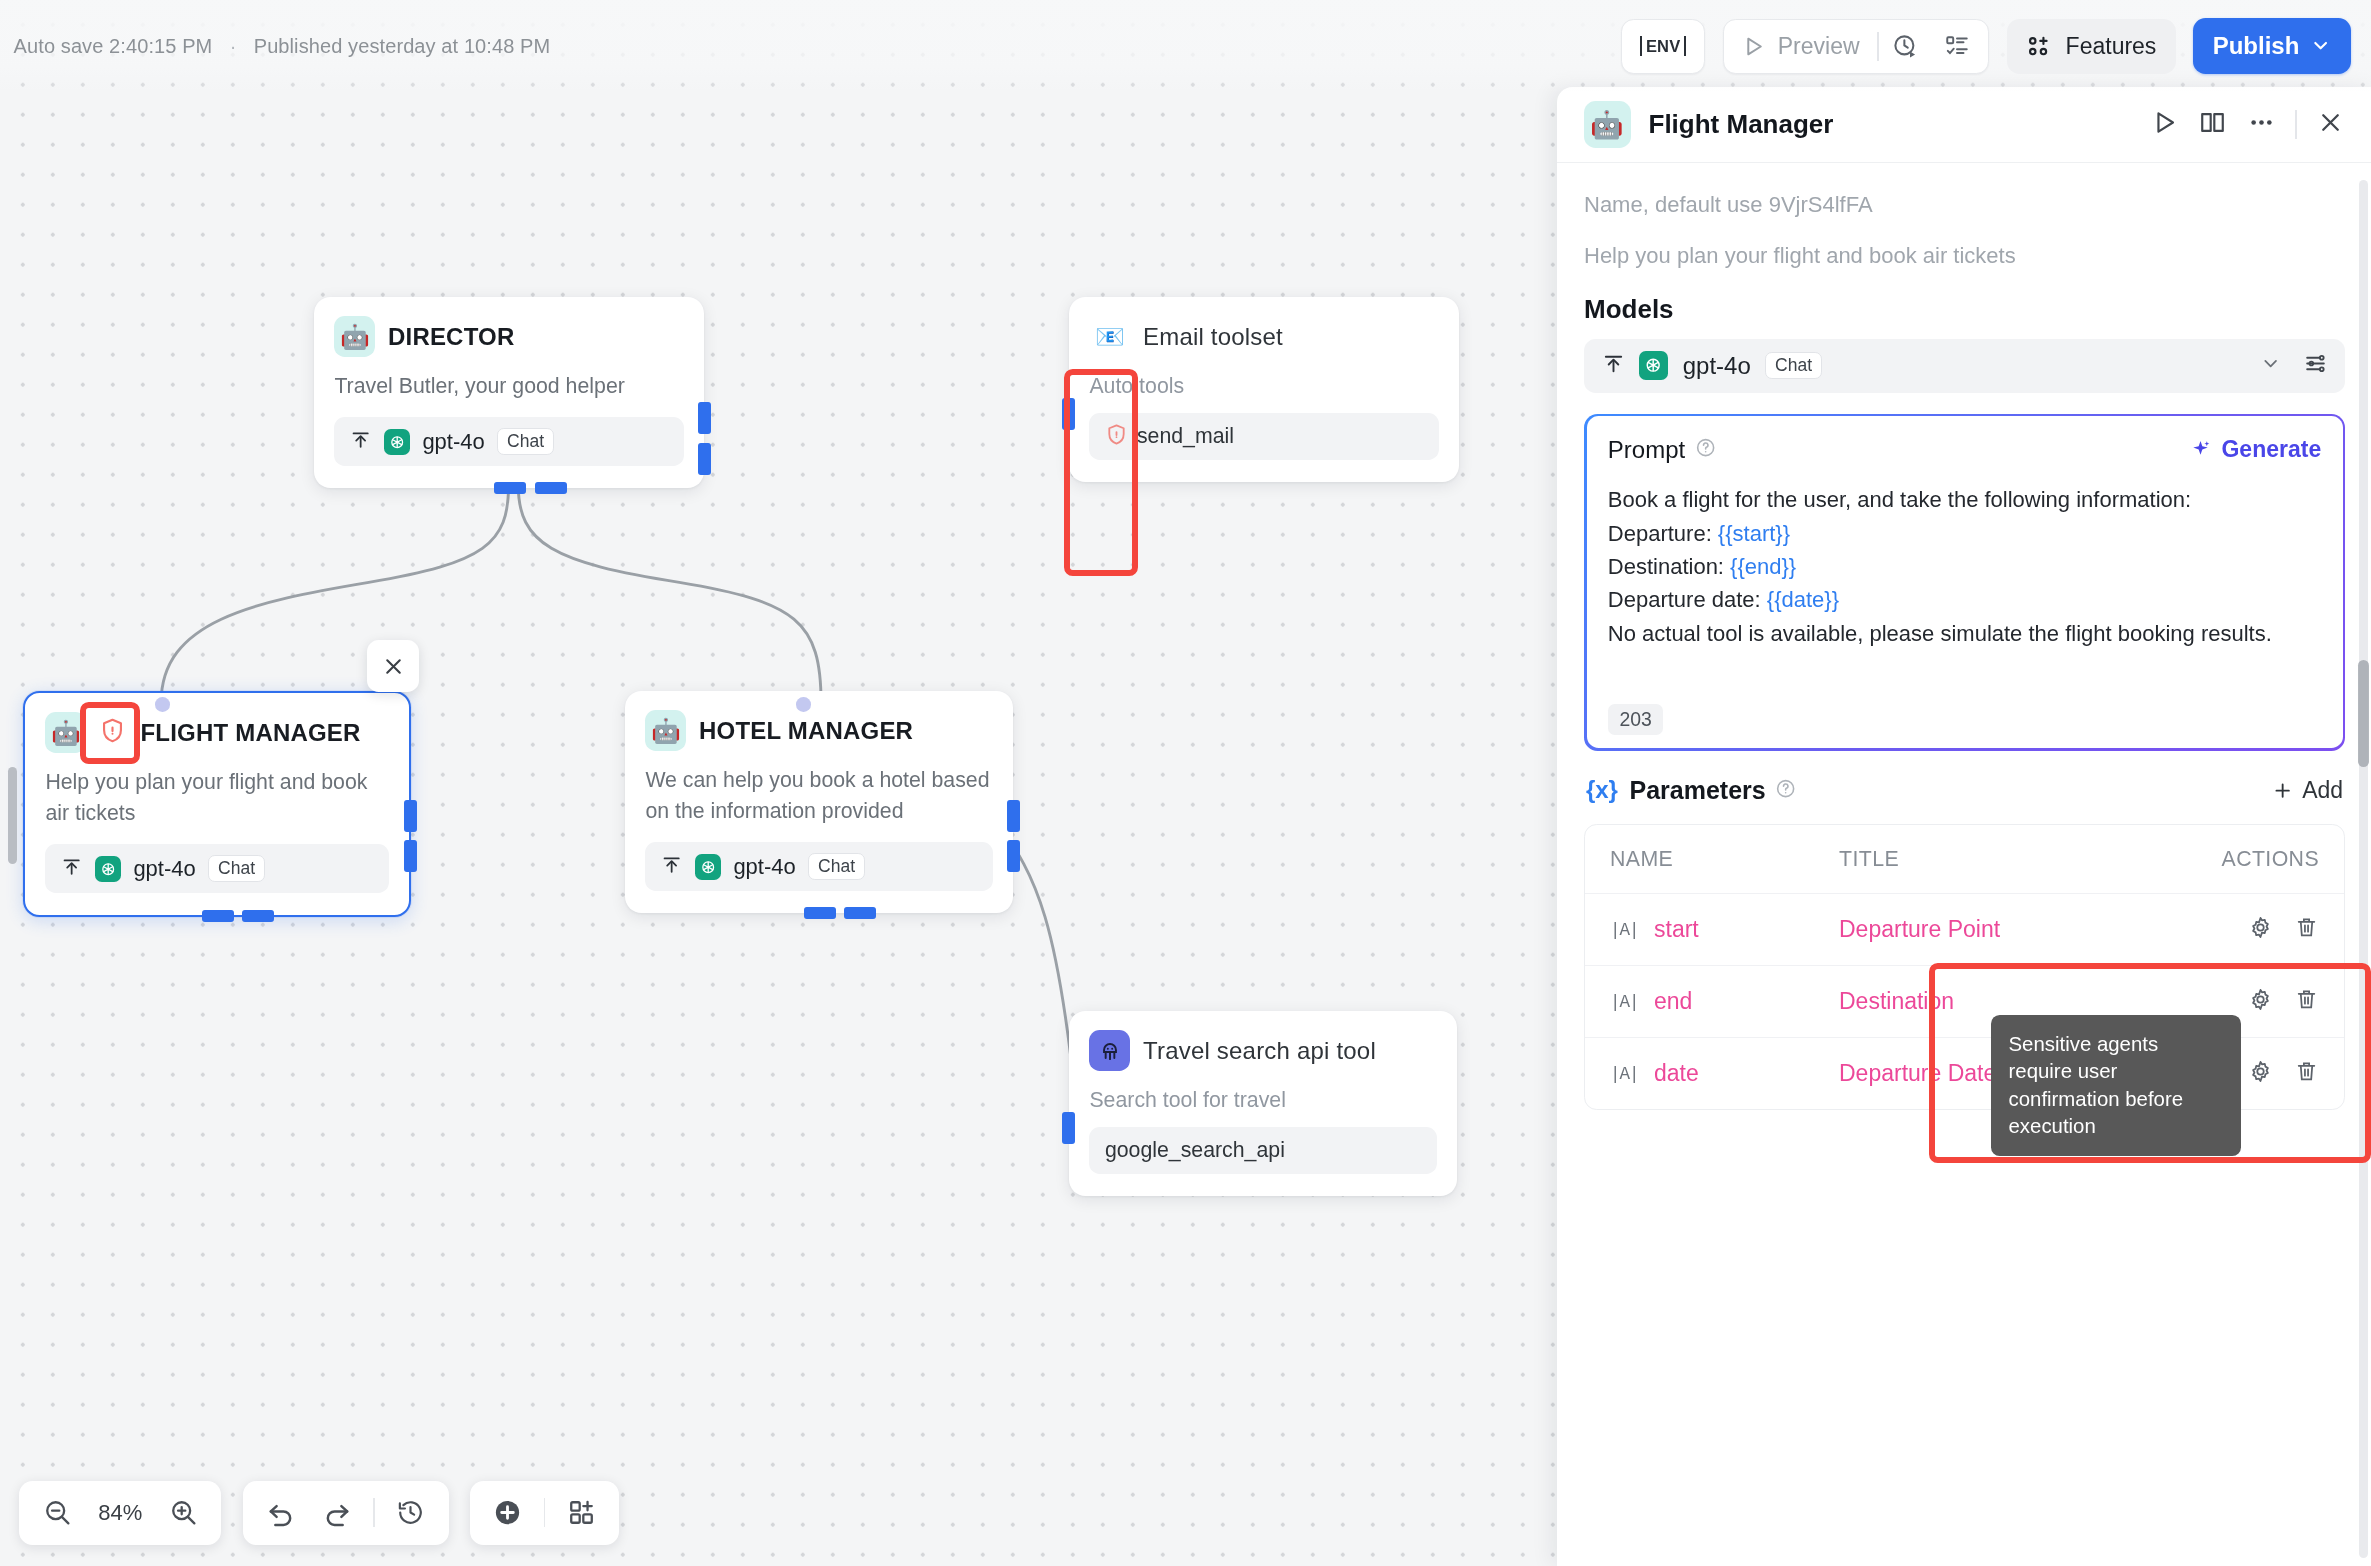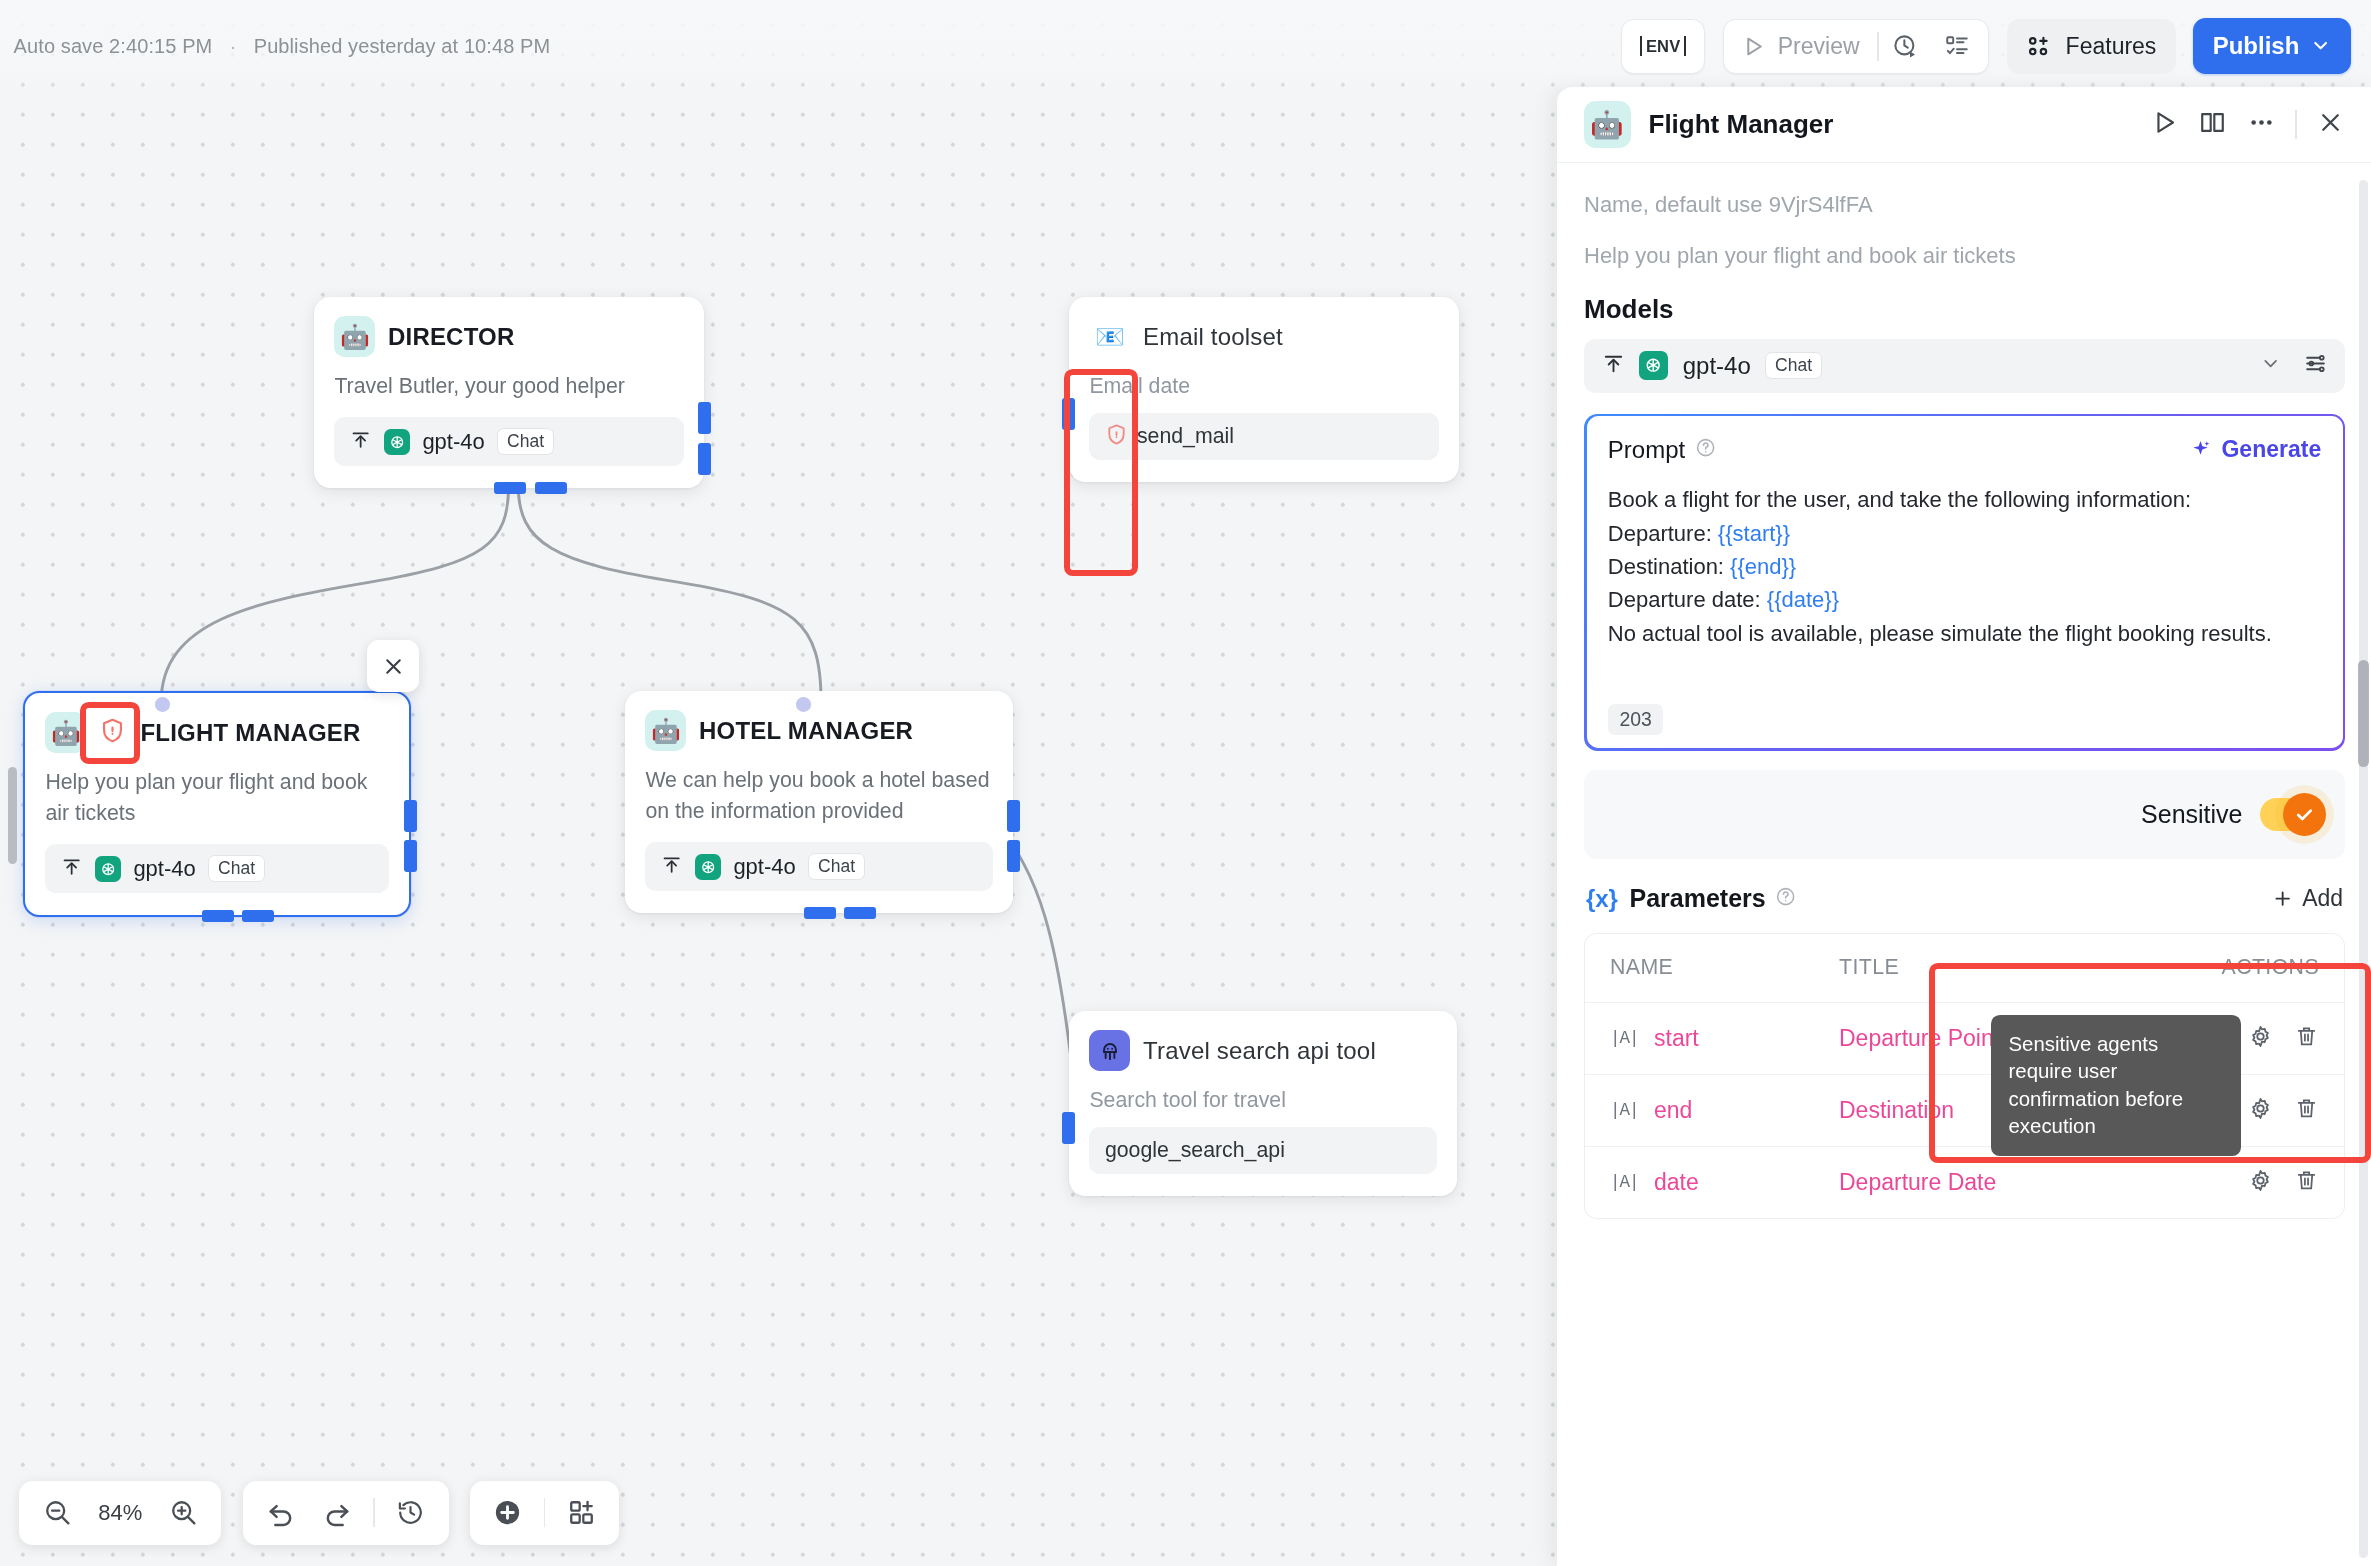--- a/index.html
+++ b/index.html
@@ -299,21 +299,21 @@
       <div class="port" style="right:-6.8px; top:146px;"></div>
       <div class="port h" style="left:180px; bottom:-6.8px;"></div>
       <div class="port h" style="left:221px; bottom:-6.8px;"></div>
     </div>
 
     <div class="node" id="node-email" style="left:1069px; top:297px; width:390px;">
       <div class="node-head">
         <div class="node-avatar mail">📧</div>
         <div class="node-title plain">Email toolset</div>
       </div>
-      <div class="node-desc muted">Email date</div>
+      <div class="node-desc muted">Auto tools</div>
       <div class="tool-row">
         <span>
           <svg width="23" height="23" viewBox="0 0 24 24" fill="none" stroke="#f08a84" stroke-width="1.9" stroke-linejoin="round">
             <path d="M12 2.5l7.5 3v6c0 5-3.3 8.6-7.5 10-4.2-1.4-7.5-5-7.5-10v-6z"></path>
             <path d="M12 9.5v3" stroke-linecap="round"></path>
               <circle cx="12" cy="14.8" r=".9" fill="#f08a84" stroke="none"></circle>
           </svg>
         </span>
         <span class="tool-name">send_mail</span>
       </div>
@@ -562,30 +562,20 @@
           </div>
           <div id="prompt-text"><span>Book a flight for the user, and take the following information:</span>
 <span>Departure: </span><span class="var">{{start}}</span>
 <span>Destination: </span><span class="var">{{end}}</span>
 <span>Departure date: </span><span class="var">{{date}}</span>
 <span>No actual tool is available, please simulate the flight booking results.</span></div>
           <div id="char-count">203</div>
         </div>
       </div>
 
-      <div id="sensitive-row">
-        <span id="sensitive-label">Sensitive</span>
-        <span id="sensitive-toggle">
-          <span id="sensitive-knob">
-            <svg width="23" height="23" viewBox="0 0 24 24" fill="none" stroke="#fff" stroke-width="2.8" stroke-linecap="round" stroke-linejoin="round">
-              <path d="M5.5 12.5l4.2 4.2L18.5 8"></path>
-            </svg>
-          </span>
-        </span>
-      </div>
 
       <div id="params-head">
         <span id="params-brace">{x}</span>
         <span id="params-label">Parameters</span>
         <span style="margin-left:9.7px;">
           <svg width="21.3" height="21.3" viewBox="0 0 24 24" fill="none" stroke="#aeb3b9" stroke-width="1.8">
             <circle cx="12" cy="12" r="9"></circle>
             <path d="M9.6 9.2a2.5 2.5 0 1 1 3.2 2.4c-.6.3-.8.8-.8 1.4v.4" stroke-linecap="round"></path>
             <circle cx="12" cy="16.6" r=".9" fill="#aeb3b9" stroke="none"></circle>
           </svg>

